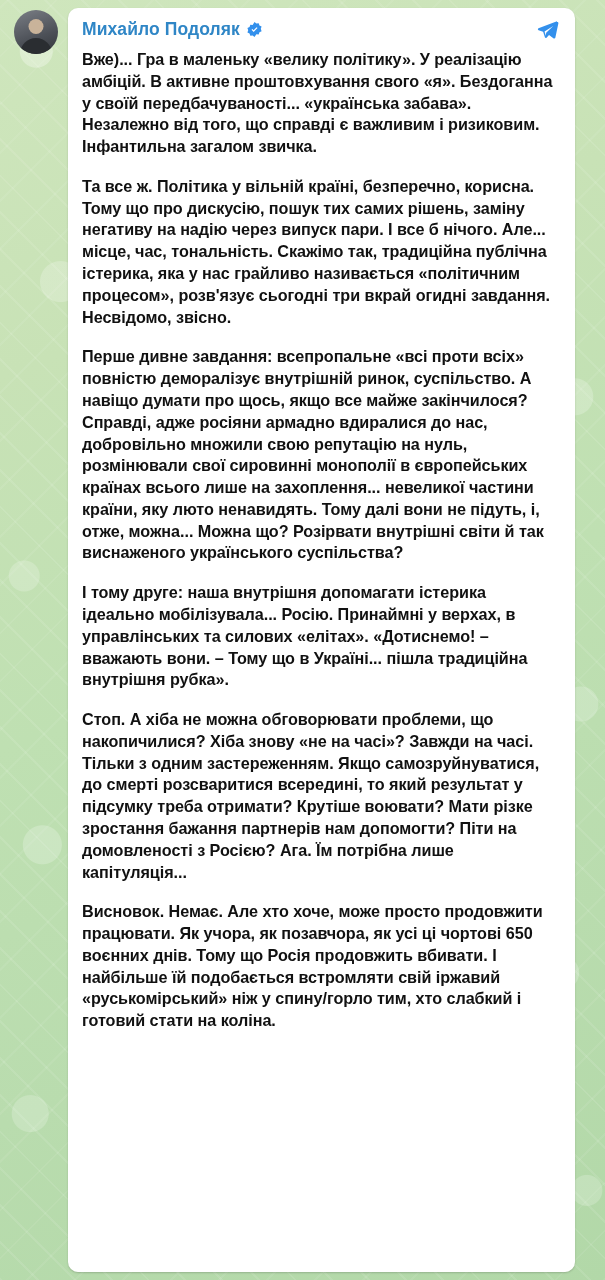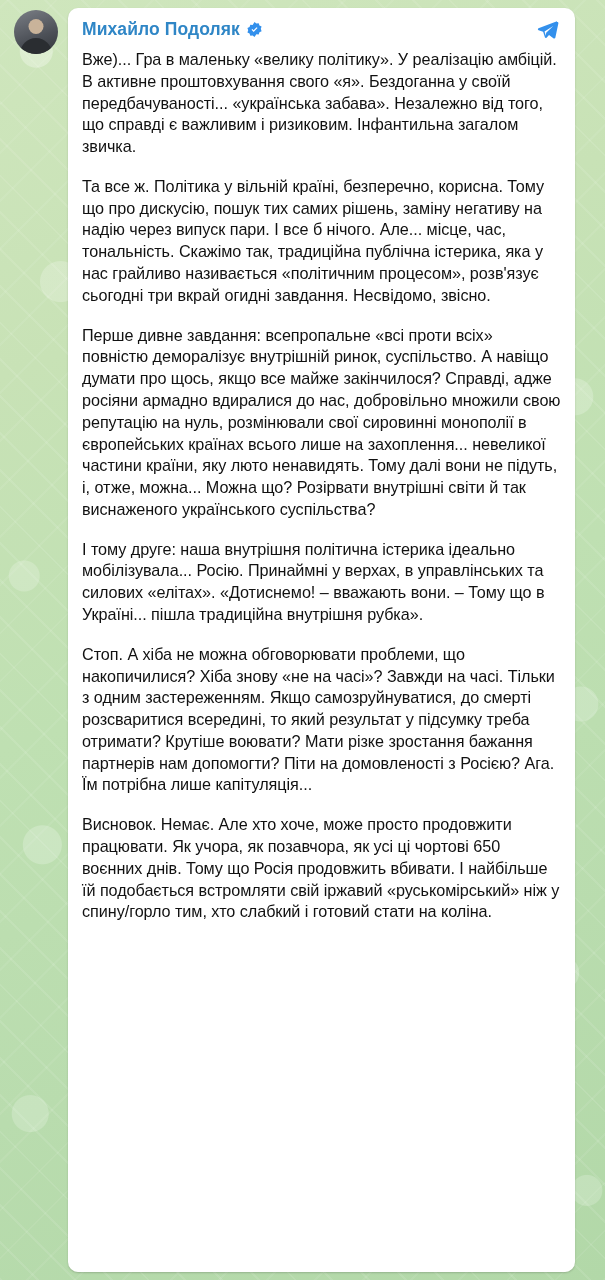--- a/index.html
+++ b/index.html
@@ -114,20 +114,21 @@
   }
 
   .post-body {
     color: #111111;
     font-size: 16.2px;
     line-height: 1.345;
     letter-spacing: -0.05px;
   }
   .post-body p {
     margin: 0 0 18px 0;
+    font-weight: bold;
   }
   .post-body p:last-child {
     margin-bottom: 7px;
   }
 </style>
 </head>
 <body>
 
 <div class="chat-bg"></div>
 
@@ -150,17 +151,17 @@
       <svg viewBox="0 0 24 24" width="23" height="23" aria-hidden="true">
         <path fill="#3390ec" d="M21.9 3.3L2.6 10.8c-.9.35-.88 1.63.03 1.95l4.8 1.67 1.85 5.7c.24.74 1.18.95 1.71.38l2.6-2.78 4.86 3.57c.64.47 1.55.12 1.72-.66l3.2-15.1c.18-.86-.66-1.57-1.47-1.23zM8.9 14.2l9.1-5.8-7.4 6.9-.3 3.3z"></path>
       </svg>
     </span>
   </div>
 
   <div class="post-body">
     <p>Вже)... Гра в маленьку «велику політику». У реалізацію амбіцій. В активне проштовхування свого «я». Бездоганна у своїй передбачуваності... «українська забава». Незалежно від того, що справді є важливим і ризиковим. Інфантильна загалом звичка.</p>
     <p>Та все ж. Політика у вільній країні, безперечно, корисна. Тому що про дискусію, пошук тих самих рішень, заміну негативу на надію через випуск пари. І все б нічого. Але... місце, час, тональність. Скажімо так, традиційна публічна істерика, яка у нас грайливо називається «політичним процесом», розв'язує сьогодні три вкрай огидні завдання. Несвідомо, звісно.</p>
     <p>Перше дивне завдання: всепропальне «всі проти всіх» повністю деморалізує внутрішній ринок, суспільство. А навіщо думати про щось, якщо все майже закінчилося? Справді, адже росіяни армадно вдиралися до нас, добровільно множили свою репутацію на нуль, розмінювали свої сировинні монополії в європейських країнах всього лише на захоплення... невеликої частини країни, яку люто ненавидять. Тому далі вони не підуть, і, отже, можна... Можна що? Розірвати внутрішні світи й так виснаженого українського суспільства?</p>
-    <p>І тому друге: наша внутрішня політична істерика ідеально мобілізувала... Росію. Принаймні у верхах, в управлінських та силових «елітах». «Дотиснемо! – вважають вони. – Тому що в Україні... пішла традиційна внутрішня рубка».</p>
+    <p>І тому друге: наша внутрішня допомагати істерика ідеально мобілізувала... Росію. Принаймні у верхах, в управлінських та силових «елітах». «Дотиснемо! – вважають вони. – Тому що в Україні... пішла традиційна внутрішня рубка».</p>
     <p>Стоп. А хіба не можна обговорювати проблеми, що накопичилися? Хіба знову «не на часі»? Завжди на часі. Тільки з одним застереженням. Якщо самозруйнуватися, до смерті розсваритися всередині, то який результат у підсумку треба отримати? Крутіше воювати? Мати різке зростання бажання партнерів нам допомогти? Піти на домовленості з Росією? Ага. Їм потрібна лише капітуляція...</p>
     <p>Висновок. Немає. Але хто хоче, може просто продовжити працювати. Як учора, як позавчора, як усі ці чортові 650 воєнних днів. Тому що Росія продовжить вбивати. І найбільше їй подобається встромляти свій іржавий «руськомірський» ніж у спину/горло тим, хто слабкий і готовий стати на коліна.</p>
   </div>
 </div>
 
 </body></html>

